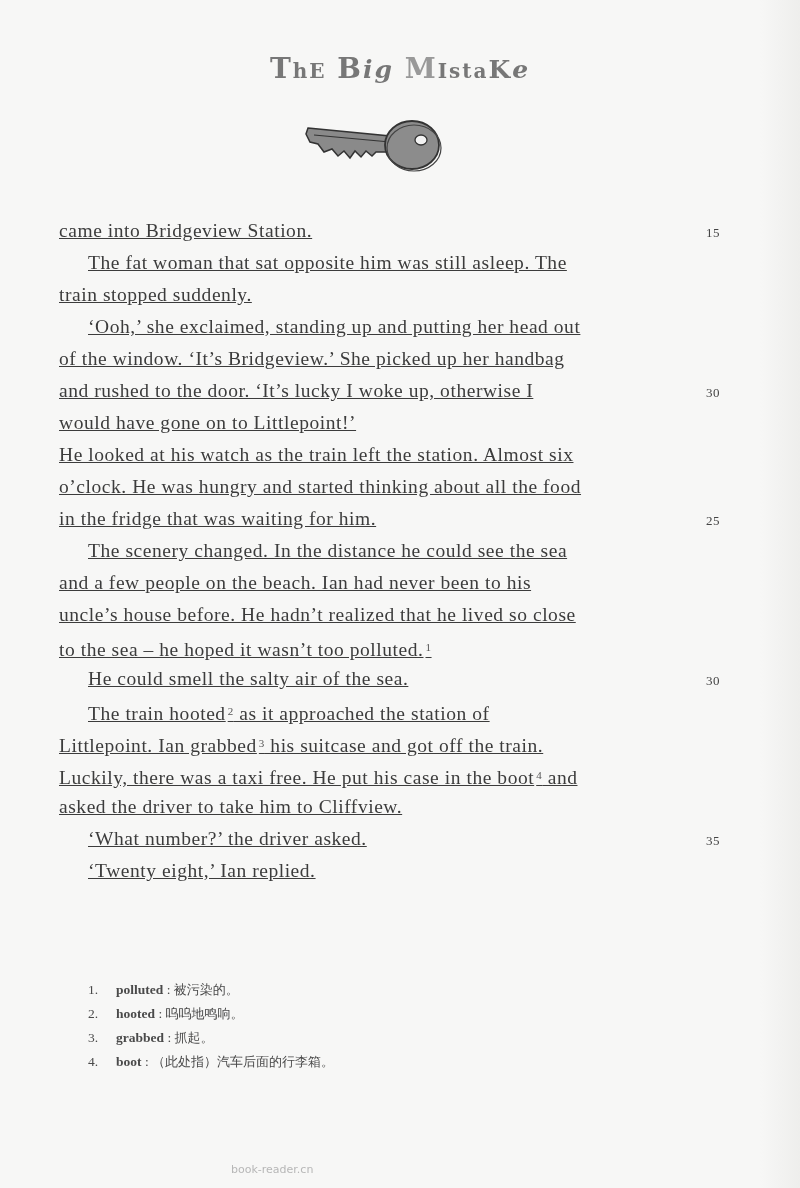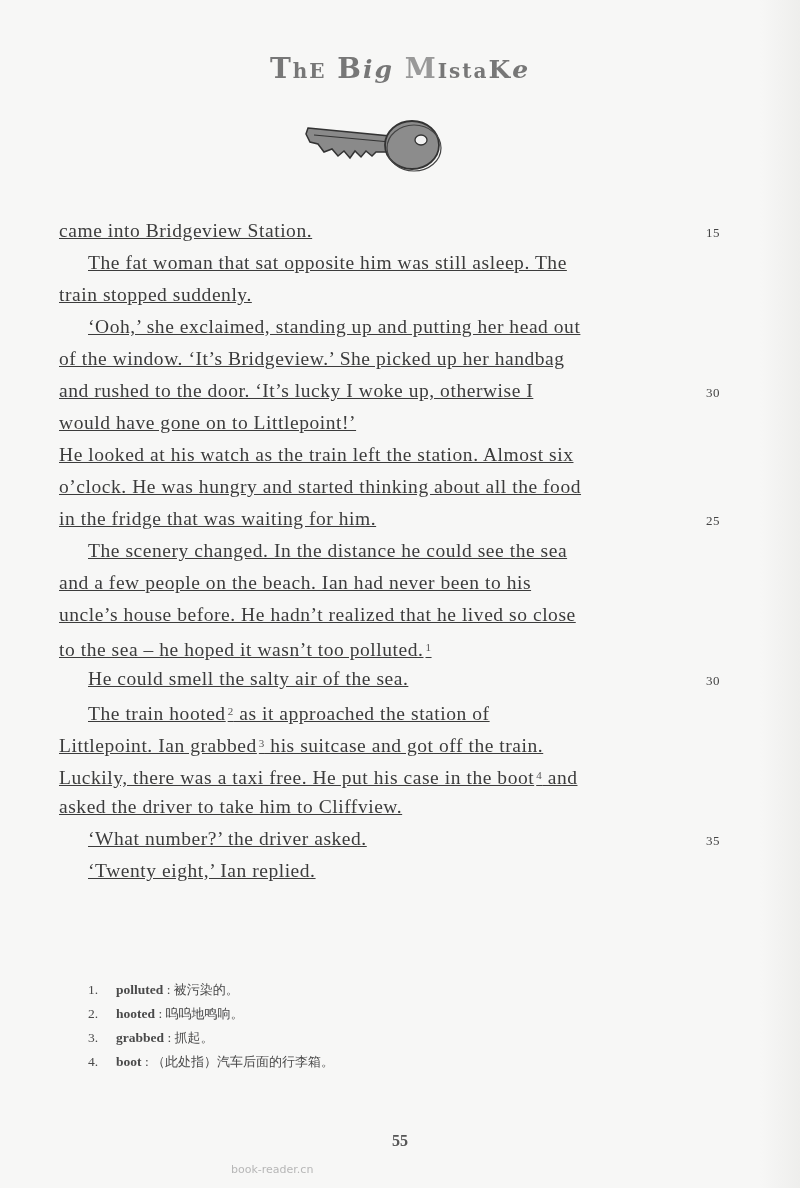--- a/index.html
+++ b/index.html
@@ -95,15 +95,14 @@
     <div class="line indent"><span>‘Twenty eight,’ Ian replied.</span></div>
   </div>
 
   <div class="footnotes">
     <div class="fnote"><span class="num">1.</span><span class="term">polluted</span><span> : </span><span class="def">被污染的。</span></div>
     <div class="fnote"><span class="num">2.</span><span class="term">hooted</span><span> : </span><span class="def">呜呜地鸣响。</span></div>
     <div class="fnote"><span class="num">3.</span><span class="term">grabbed</span><span> : </span><span class="def">抓起。</span></div>
     <div class="fnote"><span class="num">4.</span><span class="term">boot</span><span> : </span><span class="def">（此处指）汽车后面的行李箱。</span></div>
   </div>
 
-  <div class="page-num">55</div>
   <div class="watermark">book-reader.cn</div>
 </div>
 
 </body></html>

